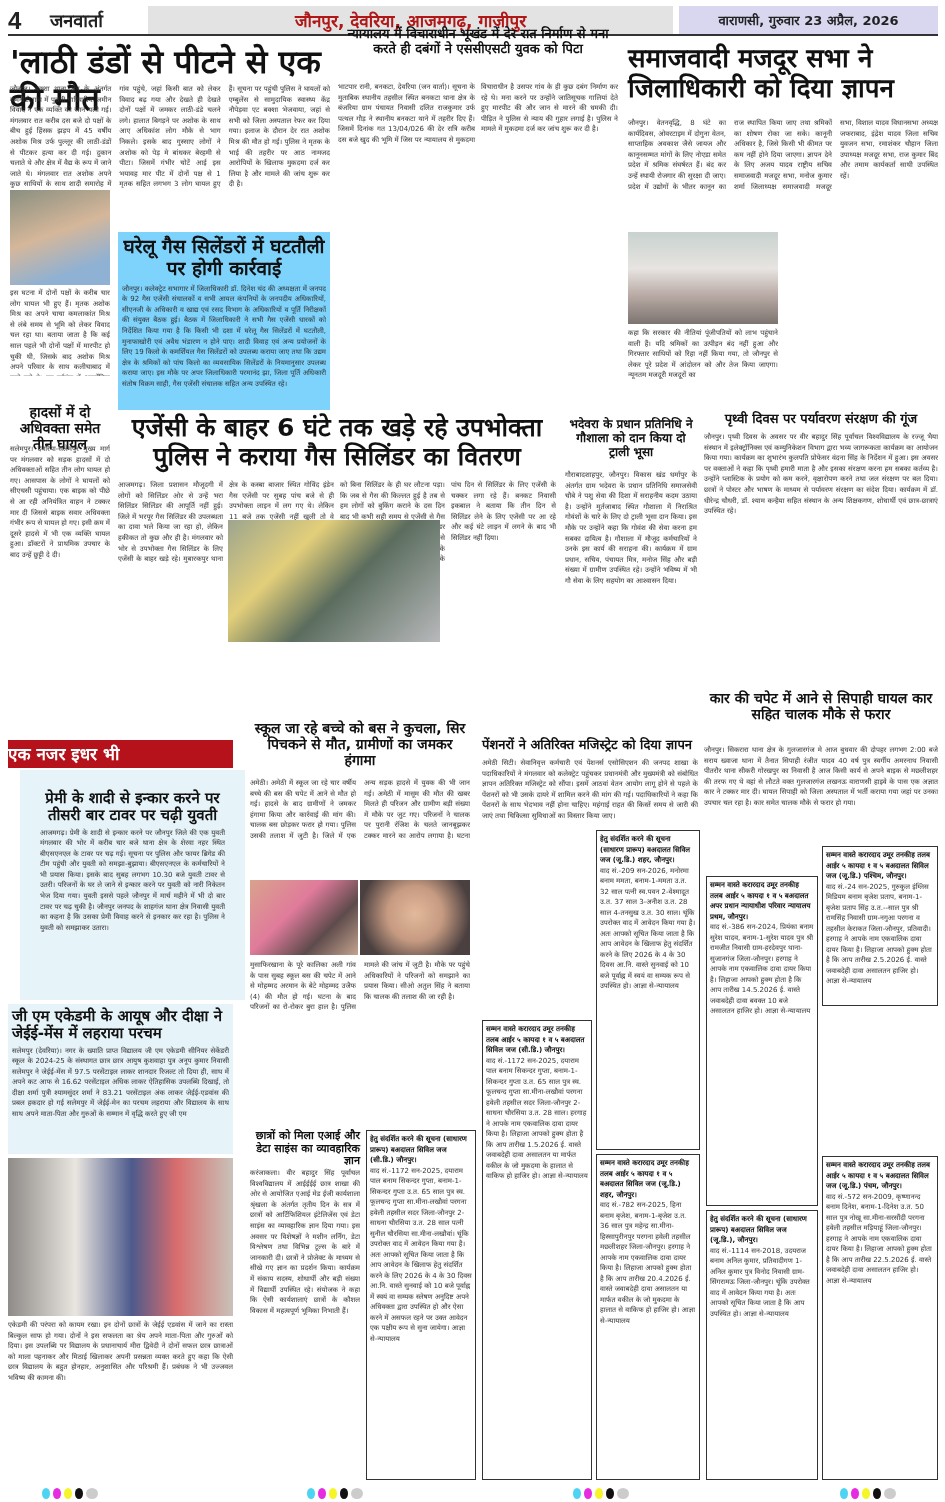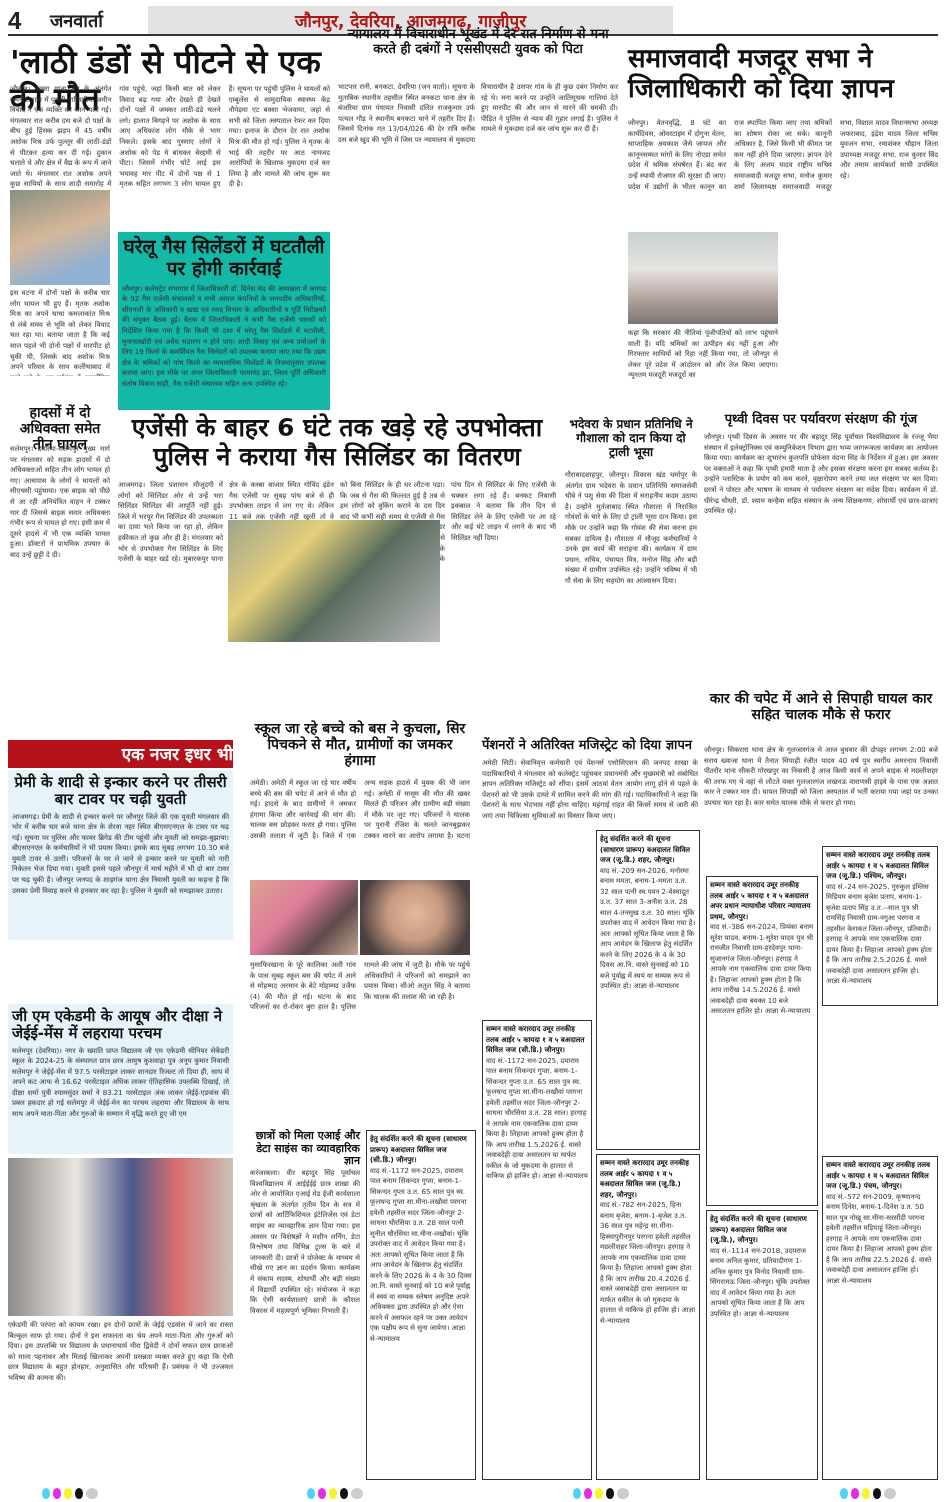--- a/index.html
+++ b/index.html
@@ -8,35 +8,36 @@
 .masthead{left:8px;top:6px;width:930px;height:30px;border-bottom:2px solid #333;display:flex}
 .pg{width:30px;font:bold 24px "Liberation Sans",sans-serif;color:#222;line-height:30px}
 .mname{width:110px;font:bold 18px "DejaVu Sans",sans-serif;line-height:30px;padding-left:12px}
 .mregion{width:525px;background:#e3e3e3;color:#b01818;font:bold 17px "DejaVu Sans",sans-serif;text-align:center;line-height:30px}
 .mdate{flex:1;background:#d9d7f0;font:bold 13px "DejaVu Sans",sans-serif;text-align:center;line-height:30px;margin-left:6px}
 .h1{font-weight:bold;color:#111;line-height:1.15}
 .body{font-size:7px;line-height:10.6px;color:#333;text-align:justify}
 .cols3{column-count:3;column-gap:8px}
 .cols2{column-count:2;column-gap:8px}
 .photo{background:linear-gradient(135deg,#7a8a7a,#c7b89e 40%,#5f6d73 70%,#a99b86)}
-.pink{background:#14b8a6}
+.pink{background:#7dd3fc}
 .lblue{background:#e6f3f8}
 .notice{border:1px solid #333;padding:3px;font-size:7px;line-height:10.5px;color:#333}
 .notice b{font-weight:bold;color:#111}
-.banner{background:#b5121b;color:#fff;font:bold 17px "DejaVu Sans",sans-serif;text-align:right;line-height:28px}
+.banner{background:#b5121b;color:#fff;font:bold 17px "DejaVu Sans",sans-serif;text-align:left;line-height:28px}
 .reg{display:flex;gap:3px;align-items:center}
 .reg span{display:inline-block;width:8px;height:11px;border-radius:50%}
 </style>
 </head>
 <body>
 
 <div class="abs masthead">
   <div class="pg">4</div>
   <div class="mname">जनवार्ता</div>
   <div class="mregion">जौनपुर, देवरिया, आजमगढ़, गाजीपुर</div>
+  <div class="mdate">वाराणसी, गुरुवार 23 अप्रैल, 2026</div>
 </div>
 
 <div class="abs h1" style="left:10px;top:44px;width:320px;font-size:32px">'लाठी डंडों से पीटने से एक की मौत</div>
 <div class="abs body cols3" style="left:10px;top:84px;width:320px;height:140px;overflow:hidden">जौनपुर। बक्शा थाना क्षेत्र के अंतर्गत बभनौटी गांव में पुरानी पारिवारिक जमीन विवाद ने एक व्यक्ति की जान चली गई। मंगलवार रात करीब दस बजे दो पक्षों के बीच हुई हिंसक झड़प में 45 वर्षीय अशोक मिश्र उर्फ पुल्लूर की लाठी-डंडों से पीटकर हत्या कर दी गई। दुकान चलाते थे और क्षेत्र में वैद्य के रूप में जाने जाते थे। मंगलवार रात अशोक अपने कुछ साथियों के साथ शादी समारोह में गांव पहुंचे, जहां किसी बात को लेकर विवाद बढ़ गया और देखते ही देखते दोनों पक्षों में जमकर लाठी-डंडे चलने लगे। हालात बिगड़ने पर अशोक के साथ आए अधिकांश लोग मौके से भाग निकले। इसके बाद गुस्साए लोगों ने अशोक को पेड़ मे बांधकर बेरहमी से पीटा। जिसमें गंभीर चोटें आई इस भयावह मार पीट में दोनों पक्ष से 1 मृतक सहित लगभग 3 लोग घायल हुए हैं। सूचना पर पहुंची पुलिस ने घायलों को एम्बुलेंस से सामुदायिक स्वास्थ्य केंद्र नौपेड़वा एट बक्शा भेजवाया, जहां से सभी को जिला अस्पताल रेफर कर दिया गया। इलाज के दौरान देर रात अशोक मिश्र की मौत हो गई। पुलिस ने मृतक के भाई की तहरीर पर आठ नामजद आरोपियों के खिलाफ मुकदमा दर्ज कर लिया है और मामले की जांच शुरू कर दी है।</div>
 <div class="abs photo" style="left:10px;top:190px;width:100px;height:95px;background:linear-gradient(160deg,#8a8f80,#d5b79a 45%,#8fb1d3 80%)"></div>
 <div class="abs body" style="left:10px;top:288px;width:100px;height:88px;overflow:hidden">इस घटना में दोनों पक्षों के करीब चार लोग घायल भी हुए हैं। मृतक अशोक मिश्र का अपने चाचा कमलाकांत मिश्र से लंबे समय से भूमि को लेकर विवाद चल रहा था। बताया जाता है कि कई साल पहले भी दोनों पक्षों में मारपीट हो चुकी थी, जिसके बाद अशोक मिश्र अपने परिवार के साथ कलीचाबाद में रहने लगे थे। वह नईगंज में आयुर्वेदिक दवा की</div>
 
 <div class="abs pink" style="left:118px;top:232px;width:212px;height:178px;padding:4px">
   <div class="h1" style="font-size:19px;text-align:center">घरेलू गैस सिलेंडरों में घटतौली पर होगी कार्रवाई</div>
   <div class="body" style="margin-top:4px;height:110px;overflow:hidden">जौनपुर। कलेक्ट्रेट सभागार में जिलाधिकारी डॉ. दिनेश चंद की अध्यक्षता में जनपद के 92 गैस एजेंसी संचालकों व सभी आयल कंपनियों के जनपदीय अधिकारियों, सीएनजी के अधिकारी व खाद्य एवं रसद विभाग के अधिकारियों व पूर्ति निरीक्षकों की संयुक्त बैठक हुई। बैठक में जिलाधिकारी ने सभी गैस एजेंसी धारकों को निर्देशित किया गया है कि किसी भी दशा में घरेलू गैस सिलेंडरों में घटतौली, मुनाफाखोरी एवं अवैध भंडारण न होने पाए। शादी विवाह एवं अन्य प्रयोजनों के लिए 19 किलो के कमर्शियल गैस सिलेंडरों को उपलब्ध कराया जाए तथा कि उद्यम क्षेत्र के श्रमिकों को पांच किलो का व्यवसायिक सिलेंडरों के नियमानुसार उपलब्ध कराया जाए। इस मौके पर अपर जिलाधिकारी परमानंद झा, जिला पूर्ति अधिकारी संतोष विक्रम साही, गैस एजेंसी संचालक सहित अन्य उपस्थित रहे।</div>
@@ -60,21 +61,21 @@
 <div class="abs h1" style="left:565px;top:418px;width:132px;font-size:12px;text-align:center">भदेवरा के प्रधान प्रतिनिधि ने गौशाला को दान किया दो ट्राली भूसा</div>
 <div class="abs body" style="left:565px;top:470px;width:132px;height:256px;overflow:hidden">गौराबादशाहपुर, जौनपुर। विकास खंड धर्मापुर के अंतर्गत ग्राम भदेवरा के प्रधान प्रतिनिधि समाजसेवी चौबे ने पशु सेवा की दिशा में सराहनीय कदम उठाया है। उन्होंने मुर्तजाबाद स्थित गौशाला में निराश्रित गोवंशों के चारे के लिए दो ट्राली भूसा दान किया। इस मौके पर उन्होंने कहा कि गोवंश की सेवा करना हम सबका दायित्व है। गौशाला में मौजूद कर्मचारियों ने उनके इस कार्य की सराहना की। कार्यक्रम में ग्राम प्रधान, सचिव, पंचायत मित्र, मनोज सिंह और बड़ी संख्या में ग्रामीण उपस्थित रहे। उन्होंने भविष्य में भी गौ सेवा के लिए सहयोग का आश्वासन दिया।</div>
 
 <div class="abs h1" style="left:704px;top:412px;width:234px;font-size:13px;text-align:center">पृथ्वी दिवस पर पर्यावरण संरक्षण की गूंज</div>
 <div class="abs body" style="left:704px;top:432px;width:234px;height:250px;overflow:hidden">जौनपुर। पृथ्वी दिवस के अवसर पर वीर बहादुर सिंह पूर्वांचल विश्वविद्यालय के रज्जू भैया संस्थान में इलेक्ट्रॉनिक्स एवं कम्युनिकेशन विभाग द्वारा भव्य जागरूकता कार्यक्रम का आयोजन किया गया। कार्यक्रम का शुभारंभ कुलपति प्रोफेसर वंदना सिंह के निर्देशन में हुआ। इस अवसर पर वक्ताओं ने कहा कि पृथ्वी हमारी माता है और इसका संरक्षण करना हम सबका कर्तव्य है। उन्होंने प्लास्टिक के प्रयोग को कम करने, वृक्षारोपण करने तथा जल संरक्षण पर बल दिया। छात्रों ने पोस्टर और भाषण के माध्यम से पर्यावरण संरक्षण का संदेश दिया। कार्यक्रम में डॉ. धीरेन्द्र चौधरी, डॉ. श्याम कन्हैया सहित संस्थान के अन्य शिक्षकगण, शोधार्थी एवं छात्र-छात्राएं उपस्थित रहे।</div>
 
 <div class="abs h1" style="left:704px;top:690px;width:234px;font-size:14px;text-align:center">कार की चपेट में आने से सिपाही घायल कार सहित चालक मौके से फरार</div>
 <div class="abs body" style="left:704px;top:745px;width:234px;height:100px;overflow:hidden">जौनपुर। सिकरारा थाना क्षेत्र के गुलजारगंज मे आज बुधवार की दोपहर लगभग 2:00 बजे सराय ख्वाजा थाना में तैनात सिपाही रंजीत यादव 40 वर्ष पुत्र स्वर्गीय अमरनाथ निवासी पीतरौर थाना सीकरी गोरखपुर का निवासी है आज किसी कार्य से अपने बाइक से मछलीशहर की तरफ गए थे वहां से लौटते वक्त गुलजारगंज लखनऊ वाराणसी हाइवे के पास एक अज्ञात कार ने टक्कर मार दी। घायल सिपाही को जिला अस्पताल में भर्ती कराया गया जहां पर उनका उपचार चल रहा है। कार समेत चालक मौके से फरार हो गया।</div>
 
 <div class="abs banner" style="left:8px;top:740px;width:225px">एक नजर इधर भी</div>
-<div class="abs lblue" style="left:8px;top:770px;width:225px;height:170px;padding:4px">
+<div class="abs lblue" style="left:20px;top:770px;width:225px;height:230px;padding:20px">
   <div class="h1" style="font-size:15px;text-align:center">प्रेमी के शादी से इन्कार करने पर तीसरी बार टावर पर चढ़ी युवती</div>
   <div class="body" style="margin-top:3px;height:160px;overflow:hidden">आजमगढ़। प्रेमी के शादी से इन्कार करने पर जौनपुर जिले की एक युवती मंगलवार की भोर में करीब चार बजे थाना क्षेत्र के शेरवा नहर स्थित बीएसएनएल के टावर पर चढ़ गई। सूचना पर पुलिस और फायर ब्रिगेड की टीम पहुंची और युवती को समझा-बुझाया। बीएसएनएल के कर्मचारियों ने भी प्रयास किया। इसके बाद सुबह लगभग 10.30 बजे युवती टावर से उतरी। परिजनों के घर ले जाने से इन्कार करने पर युवती को नारी निकेतन भेज दिया गया। युवती इससे पहले जौनपुर में मार्च महीने में भी दो बार टावर पर चढ़ चुकी है। जौनपुर जनपद के शाहगंज थाना क्षेत्र निवासी युवती का कहना है कि उसका प्रेमी विवाह करने से इनकार कर रहा है। पुलिस ने युवती को समझाकर उतारा।</div>
 </div>
 
 <div class="abs lblue" style="left:8px;top:1004px;width:225px;height:150px;padding:4px">
   <div class="h1" style="font-size:15px;text-align:left">जी एम एकेडमी के आयूष और दीक्षा ने जेईई-मेंस में लहराया परचम</div>
   <div class="body" style="margin-top:3px;height:90px;overflow:hidden">सलेमपुर (देवरिया)। नगर के ख्याति प्राप्त विद्यालय जी एम एकेडमी सीनियर सेकेंडरी स्कूल के 2024-25 के संस्थागत छात्र छात्र आयुष कुशवाहा पुत्र अनूप कुमार निवासी सलेमपुर ने जेईई-मेंस में 97.5 परसेंटाइल लाकर शानदार रिजल्ट तो दिया ही, साथ में अपने कट आफ से 16.62 परसेंटाइल अधिक लाकर ऐतिहासिक उपलब्धि दिखाई, तो दीक्षा शर्मा पुत्री श्यामसुंदर शर्मा ने 83.21 परसेंटाइल अंक लाकर जेईई-एडवांस की प्रबल हकदार हो गई सलेमपुर में जेईई-मेन का परचम लहराया और विद्यालय के साथ साथ अपने माता-पिता और गुरुओं के सम्मान में वृद्धि करते हुए जी एम</div>
 </div>
 <div class="abs photo" style="left:8px;top:1158px;width:225px;height:158px;background:linear-gradient(90deg,#8e8b88,#e9e5df 30%,#4d5a8c 55%,#d96d6d 75%,#c8c2b9)"></div>
 <div class="abs body" style="left:8px;top:1320px;width:225px;height:160px;overflow:hidden">एकेडमी की परंपरा को कायम रखा। इन दोनों छात्रों के जेईई एडवांस में जाने का रास्ता बिल्कुल साफ हो गया। दोनों ने इस सफलता का श्रेय अपने माता-पिता और गुरुओं को दिया। इस उपलब्धि पर विद्यालय के प्रधानाचार्य मीरा द्विवेदी ने दोनों सफल छात्र छात्राओं को माला पहनाकर और मिठाई खिलाकर अपनी प्रसन्नता व्यक्त करते हुए कहा कि ऐसी छात्र विद्यालय के बहुत होनहार, अनुशासित और परिश्रमी हैं। प्रबंधक ने भी उज्जवल भविष्य की कामना की।</div>

